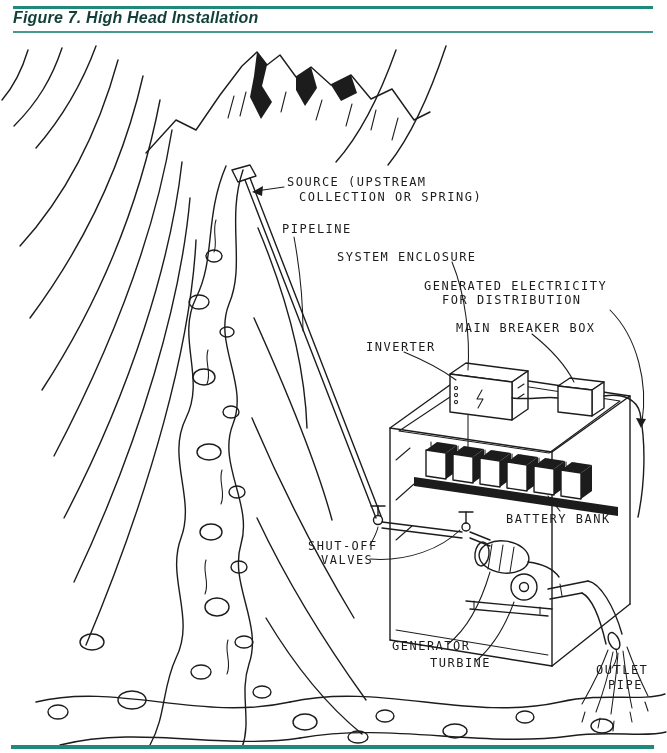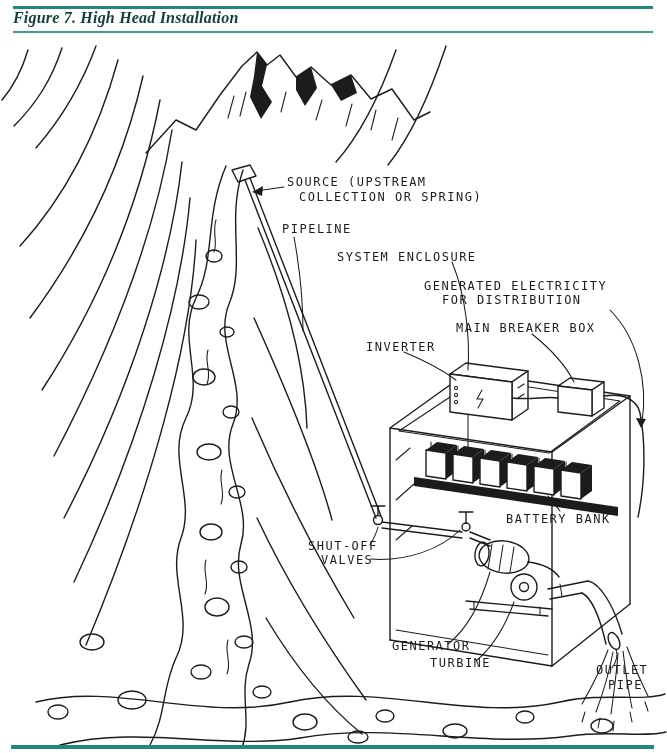--- a/index.html
+++ b/index.html
@@ -1,21 +1,21 @@
 <!DOCTYPE html>
 <html style="--rule: #20897B; --title: #123F38; --ink: #1c1c1c; --background: #ffffff;"><head>
 <meta charset="utf-8">
 <style>
   :root { --rule:#20897B; --title:#123F38; --ink:#1c1c1c; --background:#ffffff; }
   html,body { margin:0; padding:0; }
   body { width:667px; height:753px; background:var(--background); font-family:"Liberation Sans",sans-serif; }
   .page { position:relative; width:667px; height:753px; overflow:hidden; background:#fff; }
   .rule { background:var(--rule); }
   .rule-top { position:absolute; left:13px; right:14px; top:6px; height:3px; }
-  .figure-title { position:absolute; left:13px; top:9px; margin:0; font-family:Liberation Serif, serif;
+  .figure-title { position:absolute; left:13px; top:9px; margin:0; font-family:Liberation Sans, sans-serif;
                   font-style:italic; font-weight:700; font-size:16px; color:var(--title); letter-spacing:.2px; }
   .rule-sub { position:absolute; left:13px; right:14px; top:31px; height:2px; opacity:.85; }
   .rule-bottom { position:absolute; left:11px; right:13px; bottom:4px; height:4px; }
   .art { position:absolute; left:0; top:0; }
   .ink { stroke:var(--ink); fill:none; stroke-width:1.4; stroke-linecap:round; stroke-linejoin:round; }
   .thin { stroke-width:1.05; }
   .fillink { fill:var(--ink); stroke:none; }
   .white { fill:#fff; stroke:var(--ink); stroke-width:1.4; stroke-linejoin:round; }
   .label { font-family:"DejaVu Sans Mono",monospace; font-size:12px; letter-spacing:1.5px; fill:var(--ink); }
 </style>

